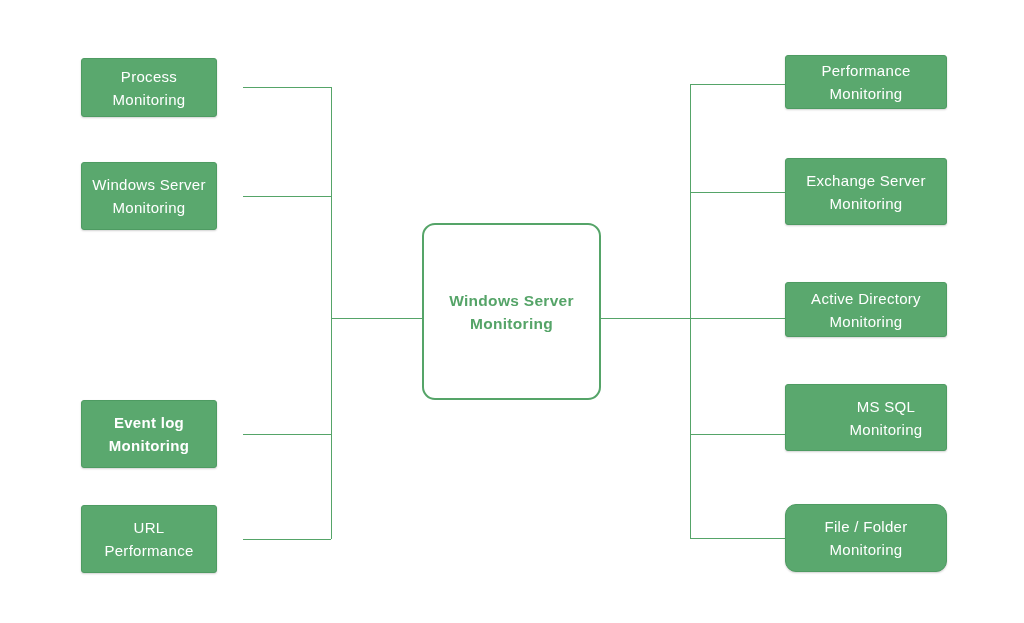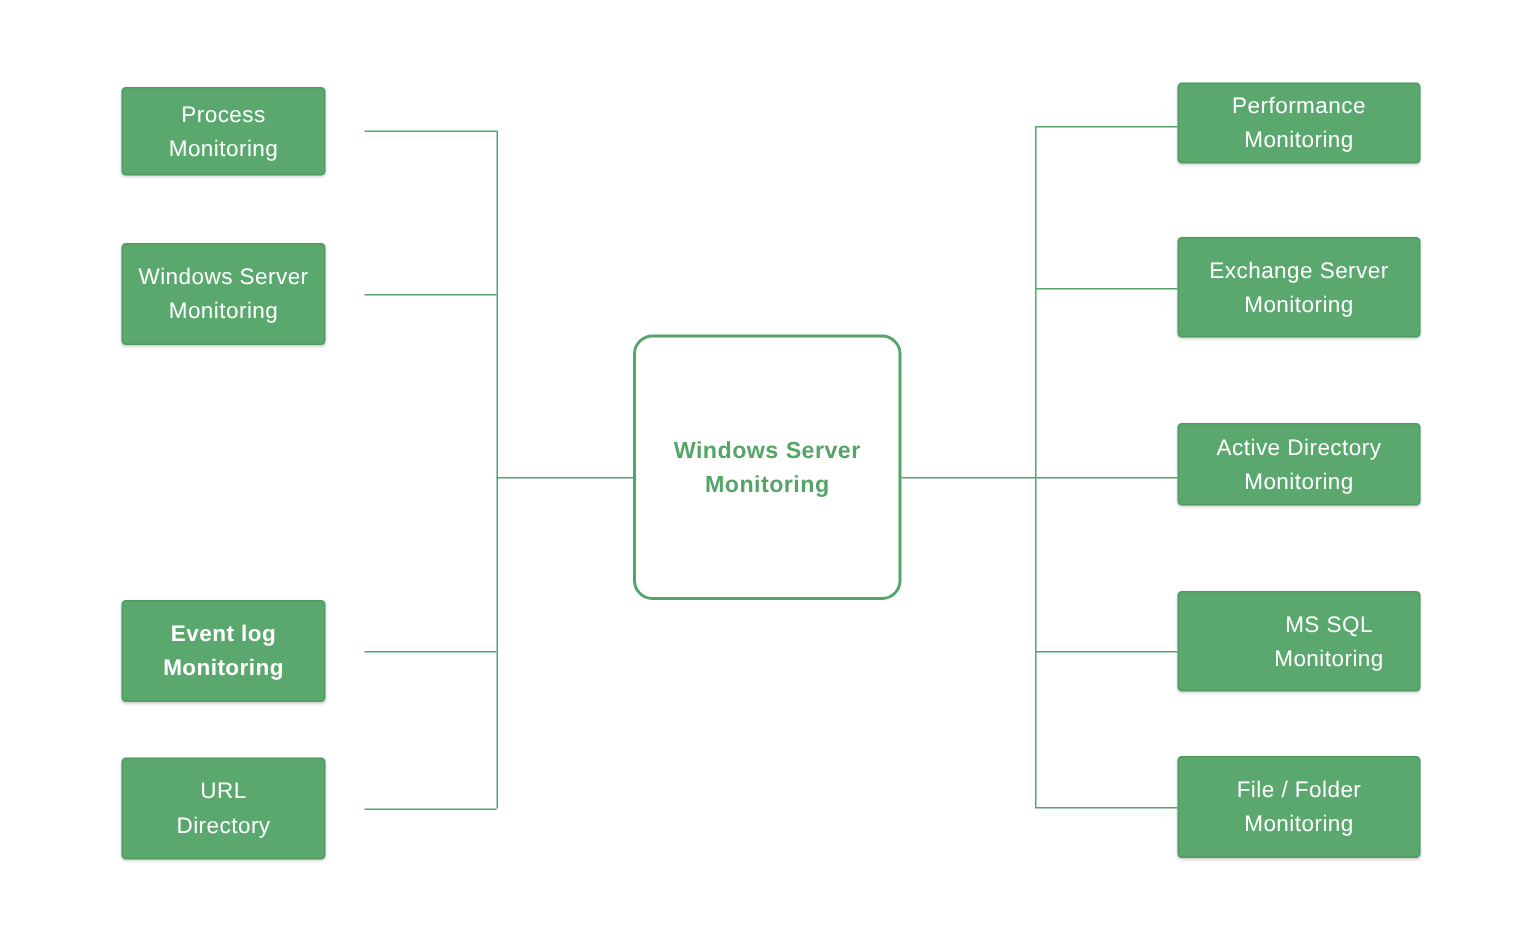--- a/index.html
+++ b/index.html
@@ -98,42 +98,42 @@
   <div class="node left-col" style="top:162px; height:68px;">
     <span class="node-label">Windows Server
 Monitoring</span>
   </div>
   <div class="node left-col" style="top:400px; height:68px;font-weight:bold;">
     <span class="node-label">Event log
 Monitoring</span>
   </div>
   <div class="node left-col" style="top:505px; height:68px;">
     <span class="node-label">URL
-Directory</span>
+Performance</span>
   </div>
 
   <div class="center-node">
     <span class="node-label">Windows Server
 Monitoring</span>
   </div>
 
   <div class="node right-col" style="top:55px;  height:54px;">
     <span class="node-label">Performance
 Monitoring</span>
   </div>
   <div class="node right-col" style="top:158px; height:67px;">
     <span class="node-label">Exchange Server
 Monitoring</span>
   </div>
   <div class="node right-col" style="top:282px; height:55px;">
     <span class="node-label">Active Directory
 Monitoring</span>
   </div>
-  <div class="node right-col" style="top:394px; height:67px;padding-left:40px;">
+  <div class="node right-col" style="top:384px; height:67px;padding-left:40px;">
     <span class="node-label">MS SQL
 Monitoring</span>
   </div>
-  <div class="node right-col" style="top:504px; height:68px;">
+  <div class="node right-col" style="top:504px; height:68px;border-radius:11px;">
     <span class="node-label">File / Folder
 Monitoring</span>
   </div>
 
 </div>
 
 </body></html>

